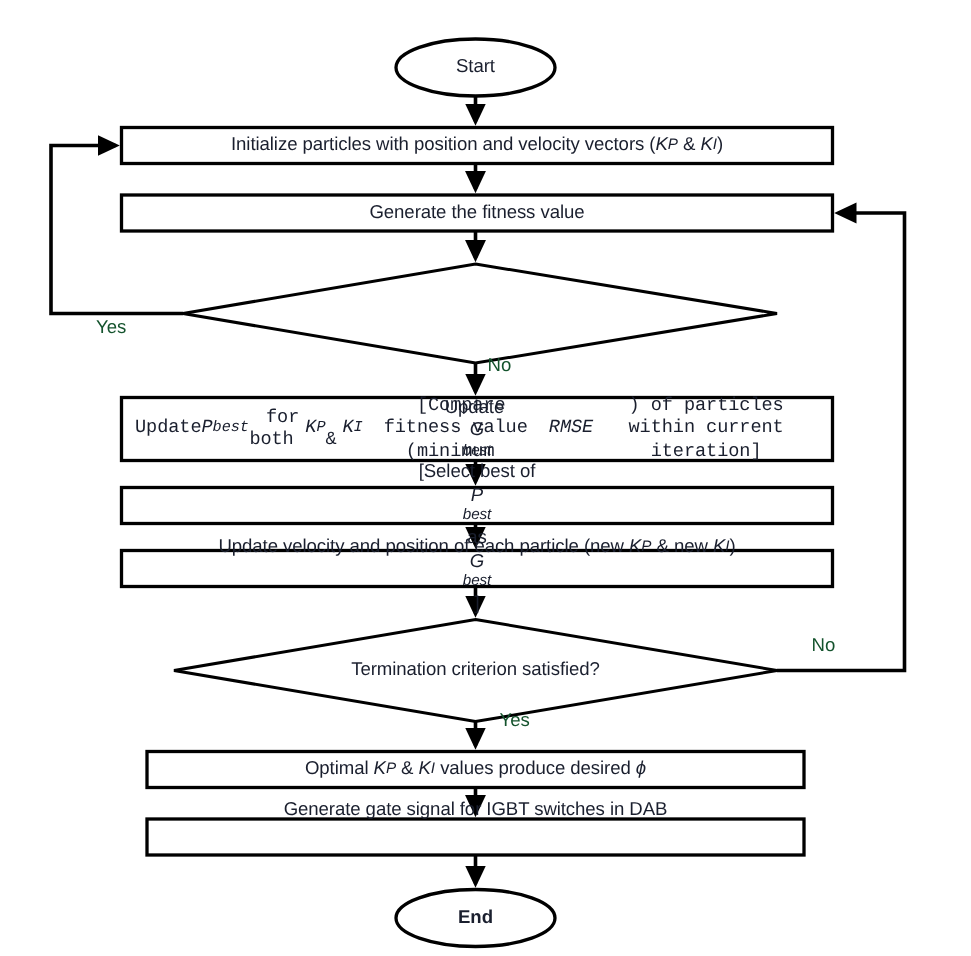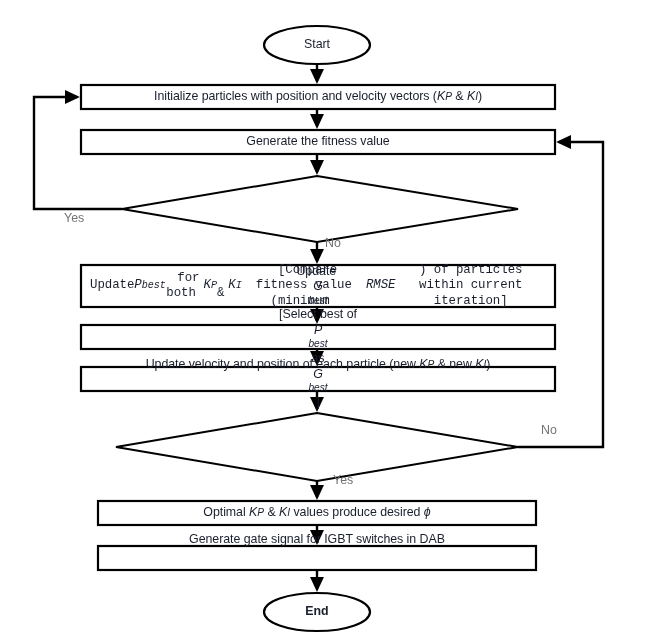--- a/index.html
+++ b/index.html
@@ -37,21 +37,21 @@
     line-height: 1.25;
     color: #1a1f2e;
     font-size: 12.4px;
     letter-spacing: -0.05px;
     pointer-events: none;
     white-space: pre-wrap;
   }
   .edge-label {
     position: absolute;
     font-size: 12.4px;
-    color: #737373;
+    color: #14532d;
     white-space: nowrap;
   }
   .sub {
     font-style: italic;
     font-size: 0.82em;
     vertical-align: baseline;
   }
   .box-rect {
     fill: #ffffff;
     stroke: #000000;
@@ -141,20 +141,21 @@
 
   <div class="node-label" style="left:86px; top:130px; width:464px; height:24px;">Generate the fitness value</div>
 
 
   <div class="node-label" style="left:90px; top:265px; width:456px; height:42px;font-family:Liberation Mono, monospace;">Update <i>P</i><span class="sub">best</span> for both <i>K</i><span class="sub">P</span> &amp; <i>K</i><span class="sub">I</span> [Compare fitness value (minimum <i>RMSE</i>) of particles within current iteration]</div>
 
   <div class="node-label" style="left:86px; top:325px; width:464px; height:24px;flex-direction:column;">Update <i>G</i><span class="sub">best</span> [Select best of <i>P</i><span class="sub">best</span> as <i>G</i><span class="sub">best</span>]</div>
 
   <div class="node-label" style="left:86px; top:353px; width:464px; height:24px;">Update velocity and position of each particle (new <i>K</i><span class="sub">P</span> &amp; new <i>K</i><span class="sub">I</span>)</div>
 
+  <div class="node-label" style="left:187px; top:435px; width:260px; height:24px;">Termination criterion satisfied?</div>
 
   <div class="node-label" style="left:103px; top:501px; width:428px; height:24px;">Optimal <i>K</i><span class="sub">P</span> &amp; <i>K</i><span class="sub">I</span> values produce desired <i>ϕ</i></div>
 
   <div class="node-label" style="left:103px; top:528px; width:428px; height:24px;">Generate gate signal for IGBT switches in DAB</div>
 
   <div class="node-label" style="left:264px; top:593px; width:106px; height:38px;font-weight:bold;">End</div>
 
   <div class="edge-label" style="left:64px; top:211px;">Yes</div>
 
   <div class="edge-label" style="left:325px; top:236px;">No</div>

